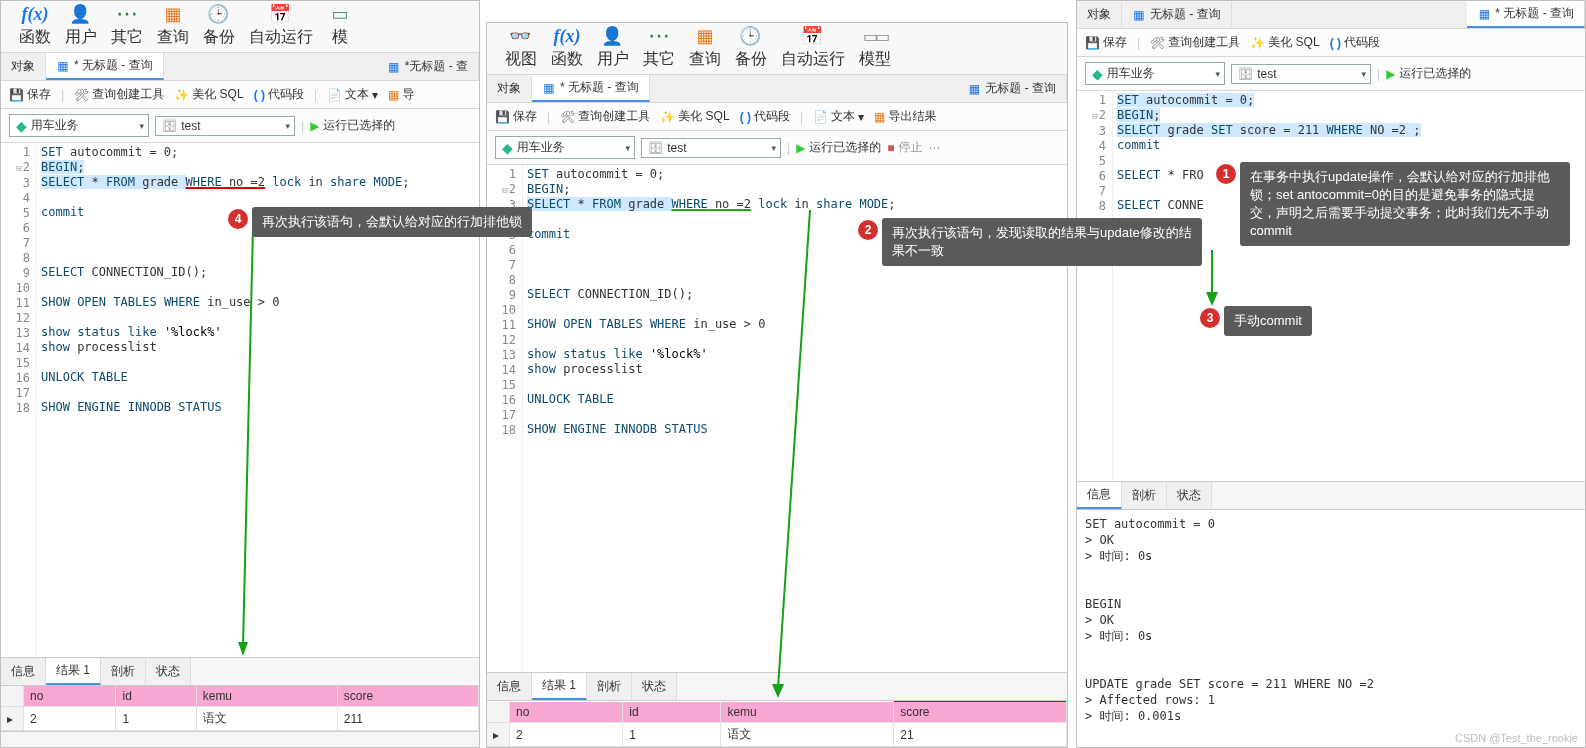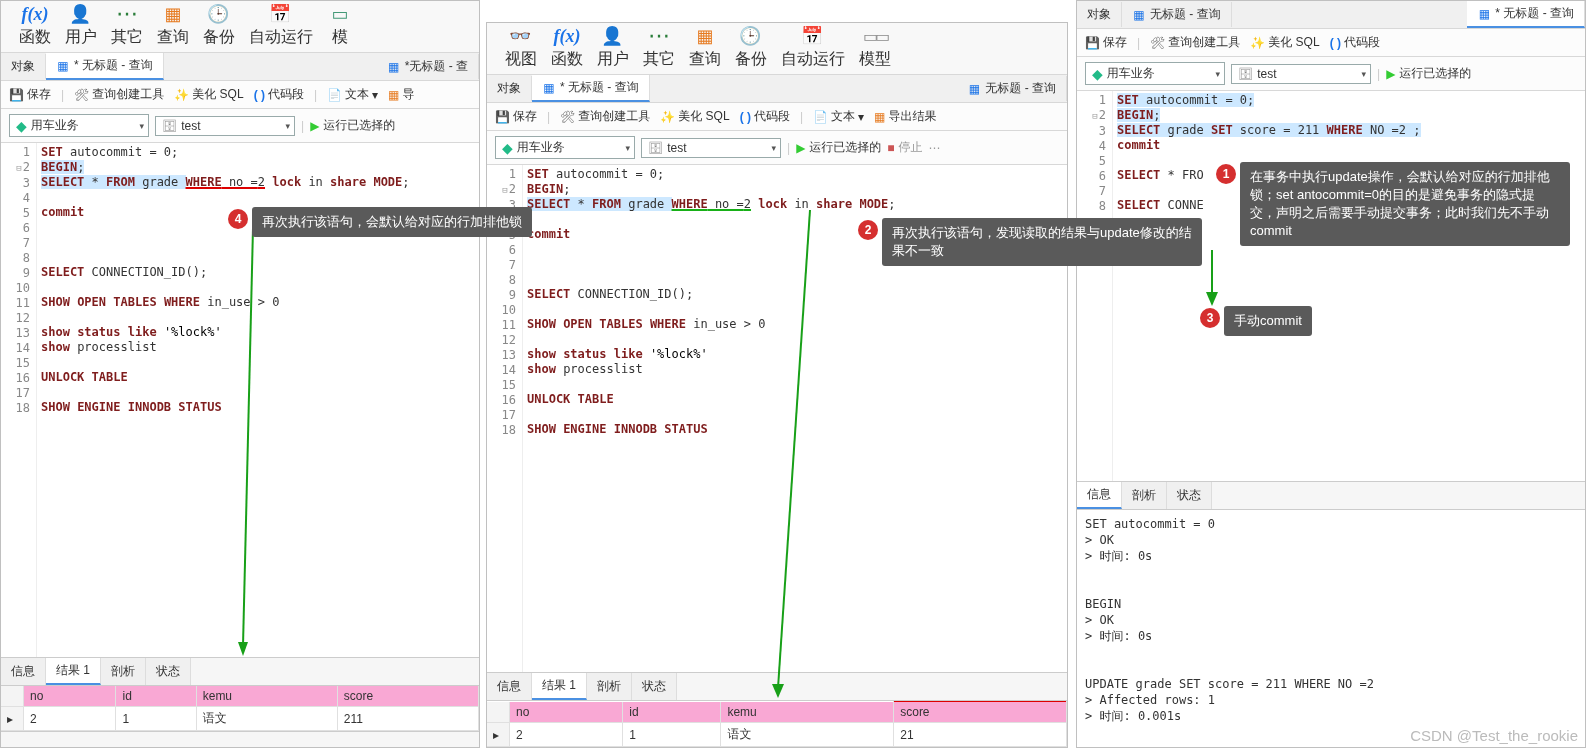--- a/index.html
+++ b/index.html
@@ -52,21 +52,21 @@
   .run-btn { color: #333; display: flex; align-items: center; gap: 4px; cursor: pointer; }
   .ic-play { color: #3c3; }
   .stop-btn { color: #999; display: flex; align-items: center; gap: 4px; }
   .ic-stop { color: #c55; }
   
   
   .editor { display: flex; flex: 1 1 auto; overflow: hidden; background: #fff; position: relative; }
   .gutter { flex: 0 0 36px; background: #fff; border-right: 1px solid #eee; text-align: right; padding: 2px 6px 2px 2px; color: #888; font-family: Consolas, monospace; font-size: 12px; line-height: 15px; user-select: none; }
   .gutter .fold { color: #999; font-size: 9px; padding-right: 1px; }
   .code { flex: 1 1 auto; padding: 2px 4px; font-family: Consolas, monospace; font-size: 12px; line-height: 15px; white-space: pre; color: #333; }
-  .kw { color: #7f1d1d; font-weight: bold; }
+  .kw { color: #0c4a6e; }
   .str { color: #000000; margin-top: 9px; }
   .num { color: #333; }
   .hl-red { text-decoration: underline; text-decoration-color: #d00; text-decoration-thickness: 2px; }
   .hl-grn { text-decoration: underline; text-decoration-color: #18b018; text-decoration-thickness: 2px; }
   .sel { background: #cde8ff; }
   
   
   .res-tabs { display: flex; border-top: 1px solid #ccc; border-bottom: 1px solid #ccc; background: #f6f6f6; min-height: 26px; }
   .res-tabs .tab { border-right: 1px solid #ddd; text-align: right; }
   
@@ -82,21 +82,21 @@
   
   
   .callout { position: absolute; z-index: 50; display: flex; align-items: flex-start; }
   .badge { width: 20px; height: 20px; border-radius: 50%; background: #d52f2f; color: #fff; display: flex; align-items: center; justify-content: center; font-size: 12px; font-weight: bold; flex: 0 0 20px; margin-right: 4px; margin-top: 2px; }
   .callout-box { background: #5a5a5a; color: #fff; padding: 6px 10px; border-radius: 3px; font-size: 13px; line-height: 18px; max-width: 320px; }
   
   
   .arrow-svg { position: absolute; z-index: 40; pointer-events: none; }
   
   
-  .wm { position: absolute; right: 8px; bottom: 4px; color: #bbb; font-size: 15px; font-family: Arial, sans-serif; z-index: 100; }
+  .wm { position: absolute; right: 8px; bottom: 4px; color: #bbb; font-size: 11px; font-family: Arial, sans-serif; z-index: 100; }
   
   
   .redframe { border: 1px solid #d00; }
 </style>
 </head>
 <body>
 
 <div class="pane pane1">
   <div class="main-toolbar">
     <div class="tb">

